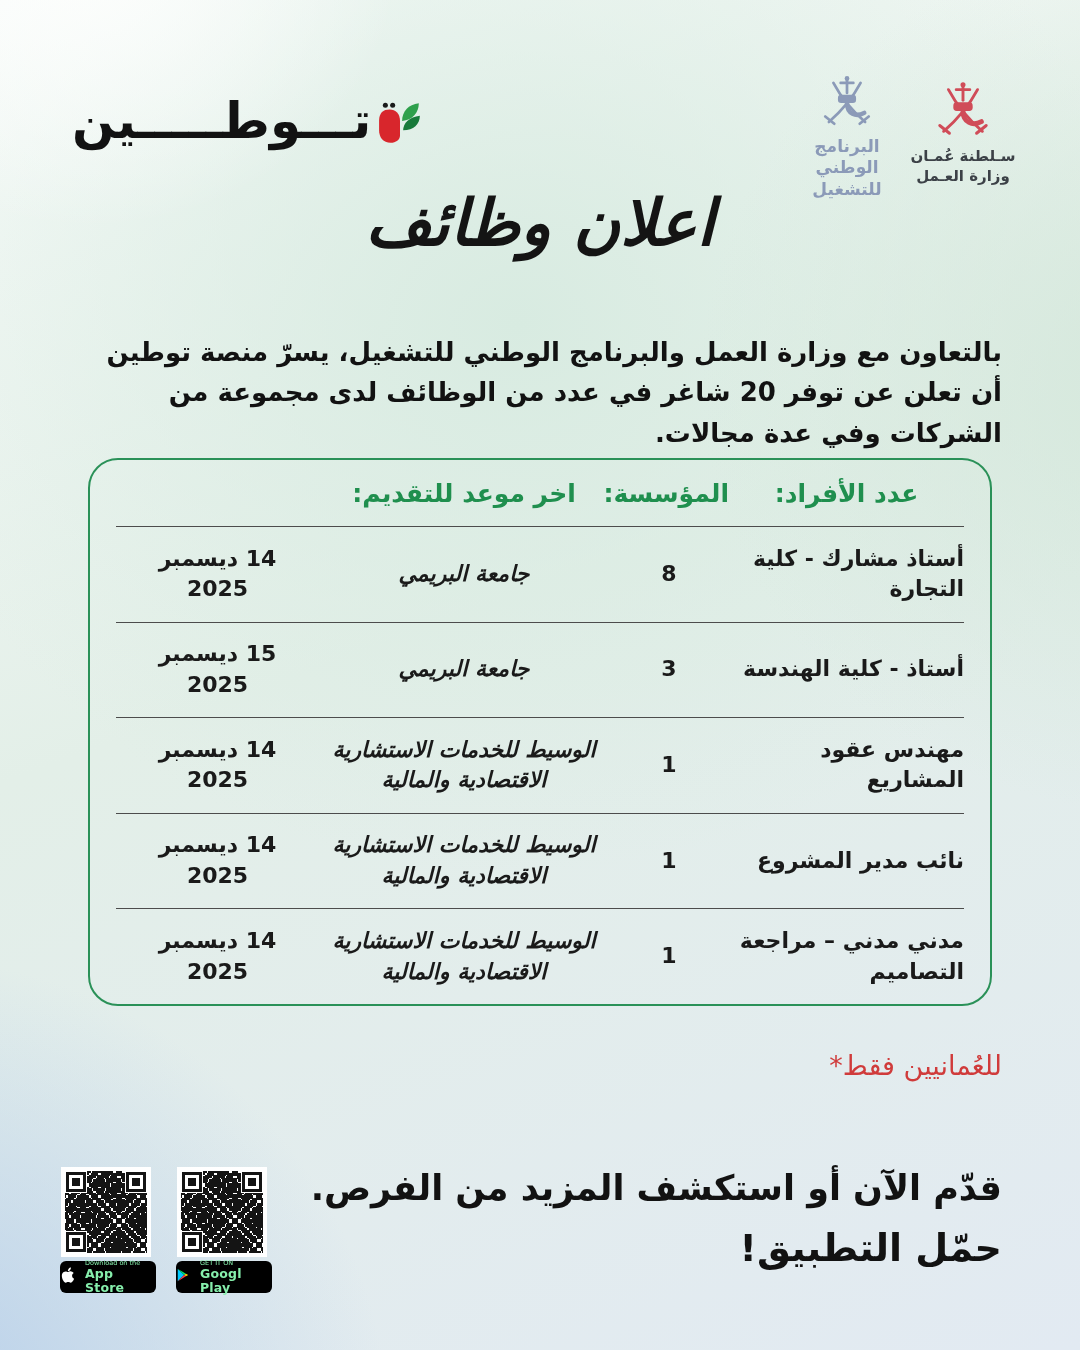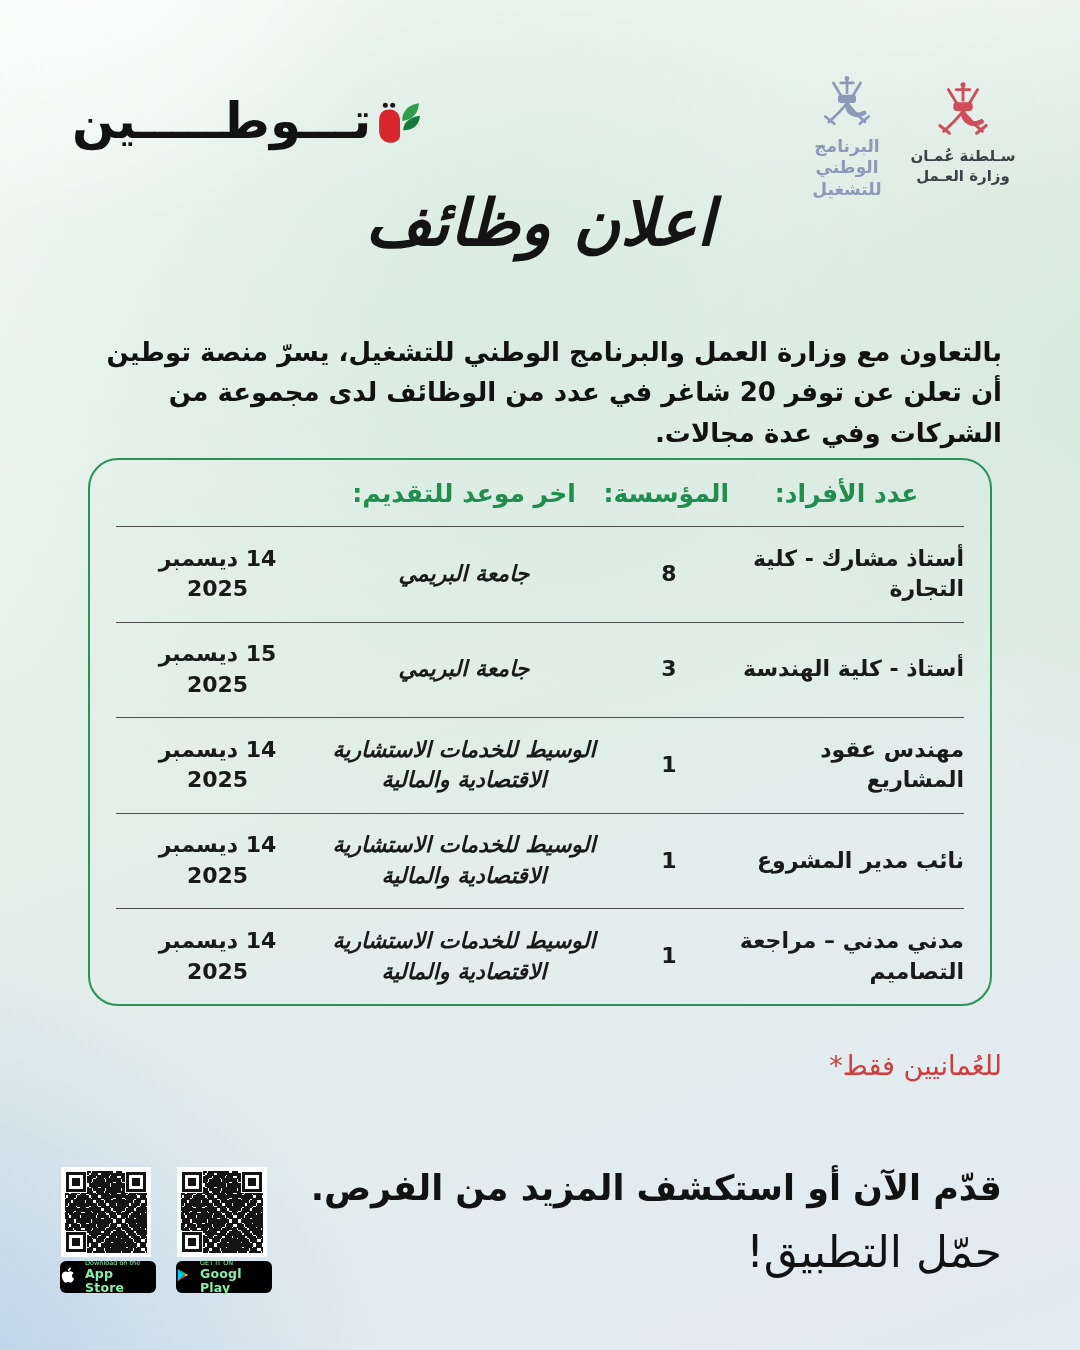--- a/index.html
+++ b/index.html
@@ -45,21 +45,21 @@
   .c-job{text-align:right; padding-left:8px;}
   .c-mid{text-align:center;}
   .org-span{display:inline-block; max-width:300px;font-style:italic;}
   .date-span{display:inline-block; max-width:135px;}
 
   .note{top:1050px; right:78px; direction:rtl; color:#d03b3b; font-size:27px; font-weight:400;}
 
   
   .cta{top:1168px; right:78px; direction:rtl; text-align:right; color:#121212;}
   .cta-line1{font-size:35px; font-weight:700; margin-bottom:18px;}
-  .cta-line2{font-size:44px; font-weight:400;}
+  .cta-line2{font-size:38px; font-weight:700;}
 
   
   .qr{width:90px; height:90px; background:#fff; box-sizing:border-box; padding:4px;}
   .qr-1{left:61px; top:1167px;}
   .qr-2{left:177px; top:1167px;}
   .qr-noise{
     position:relative; width:100%; height:100%;
     background:
       repeating-conic-gradient(#141414 0 25%, transparent 0 50%) 0 0/8px 8px,
       repeating-conic-gradient(#141414 0 25%, transparent 0 50%) 3px 5px/12px 12px,

